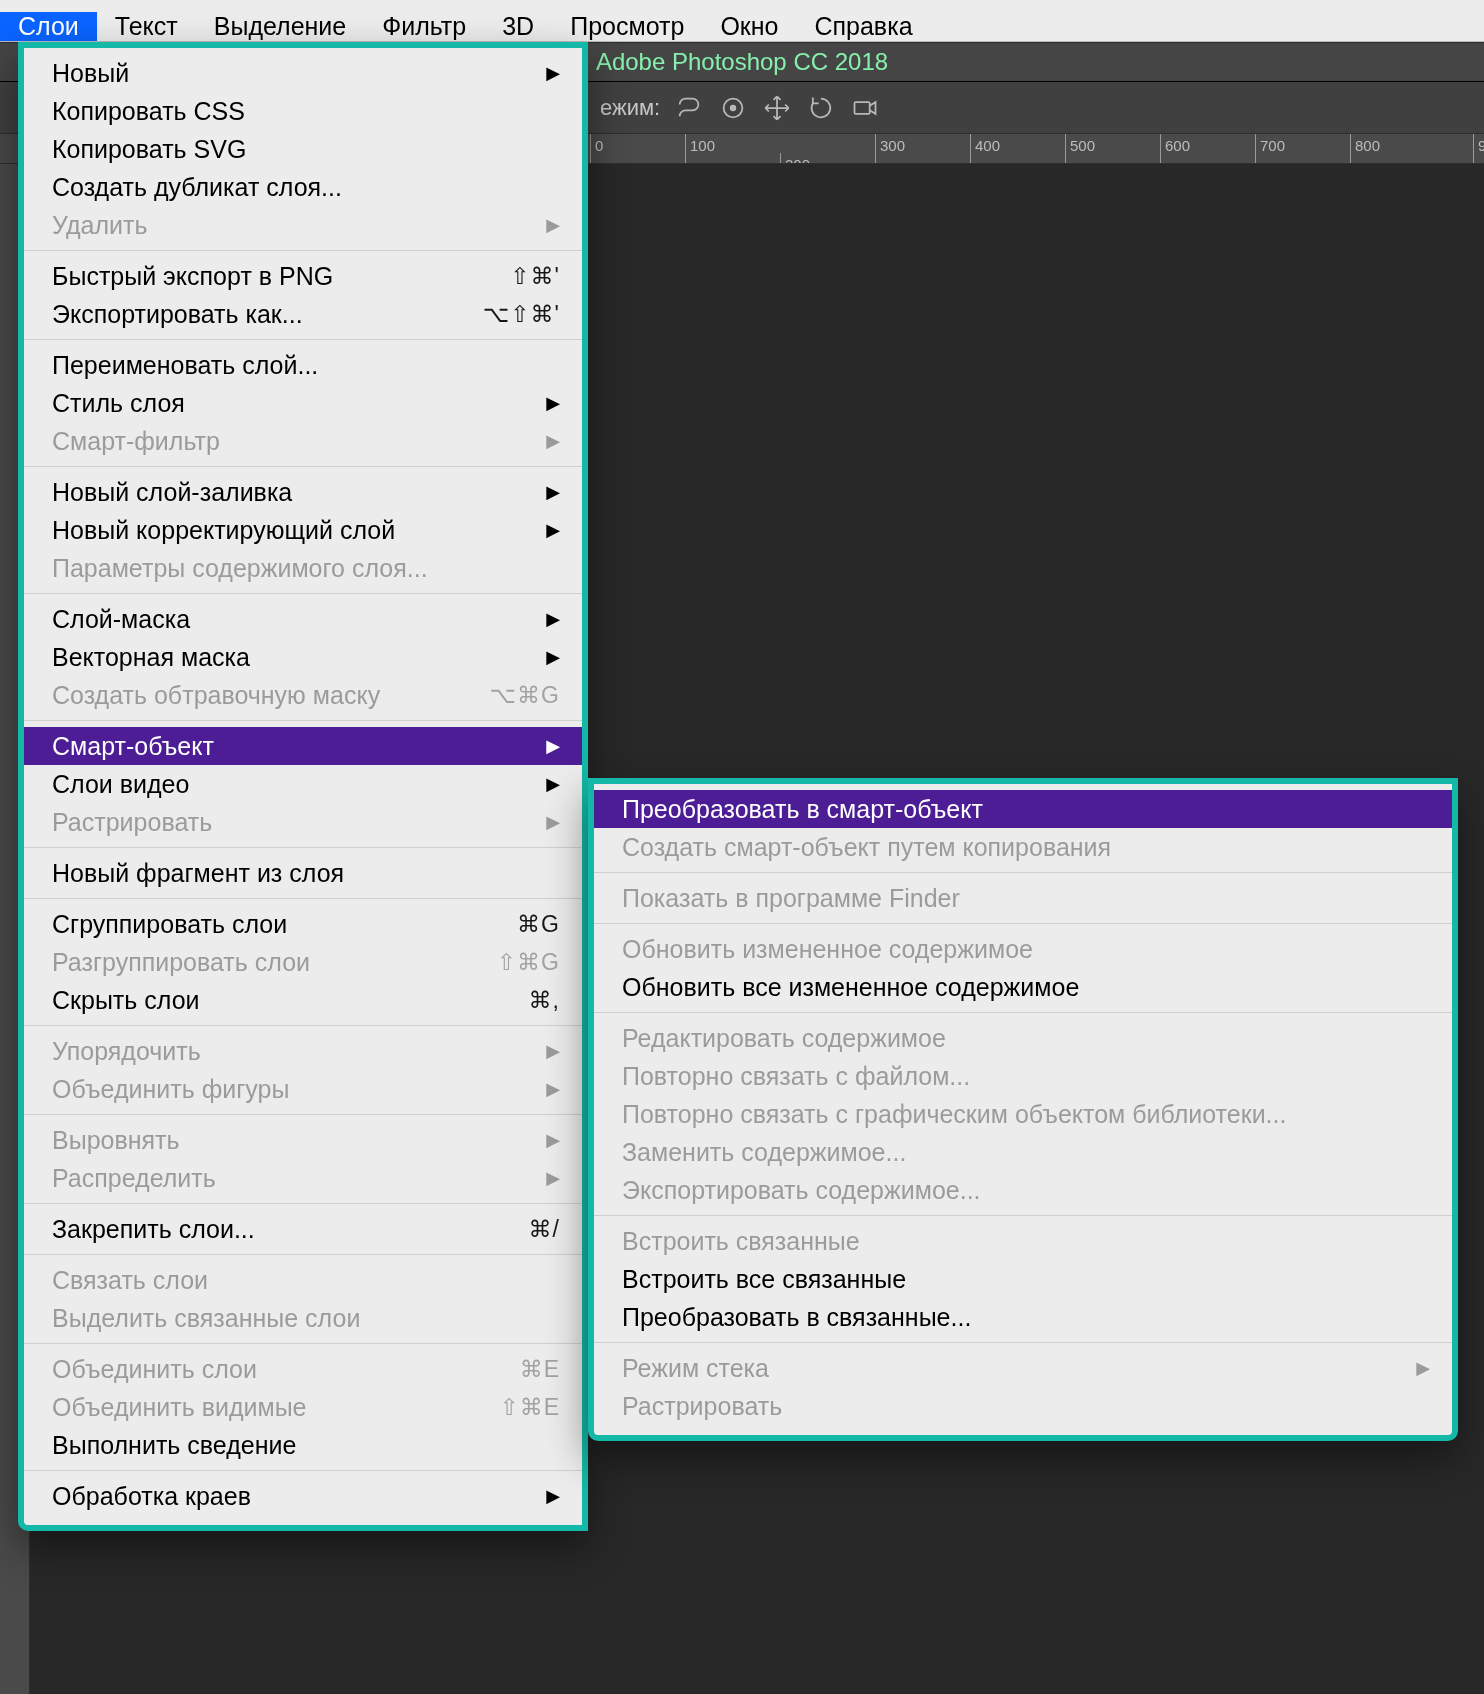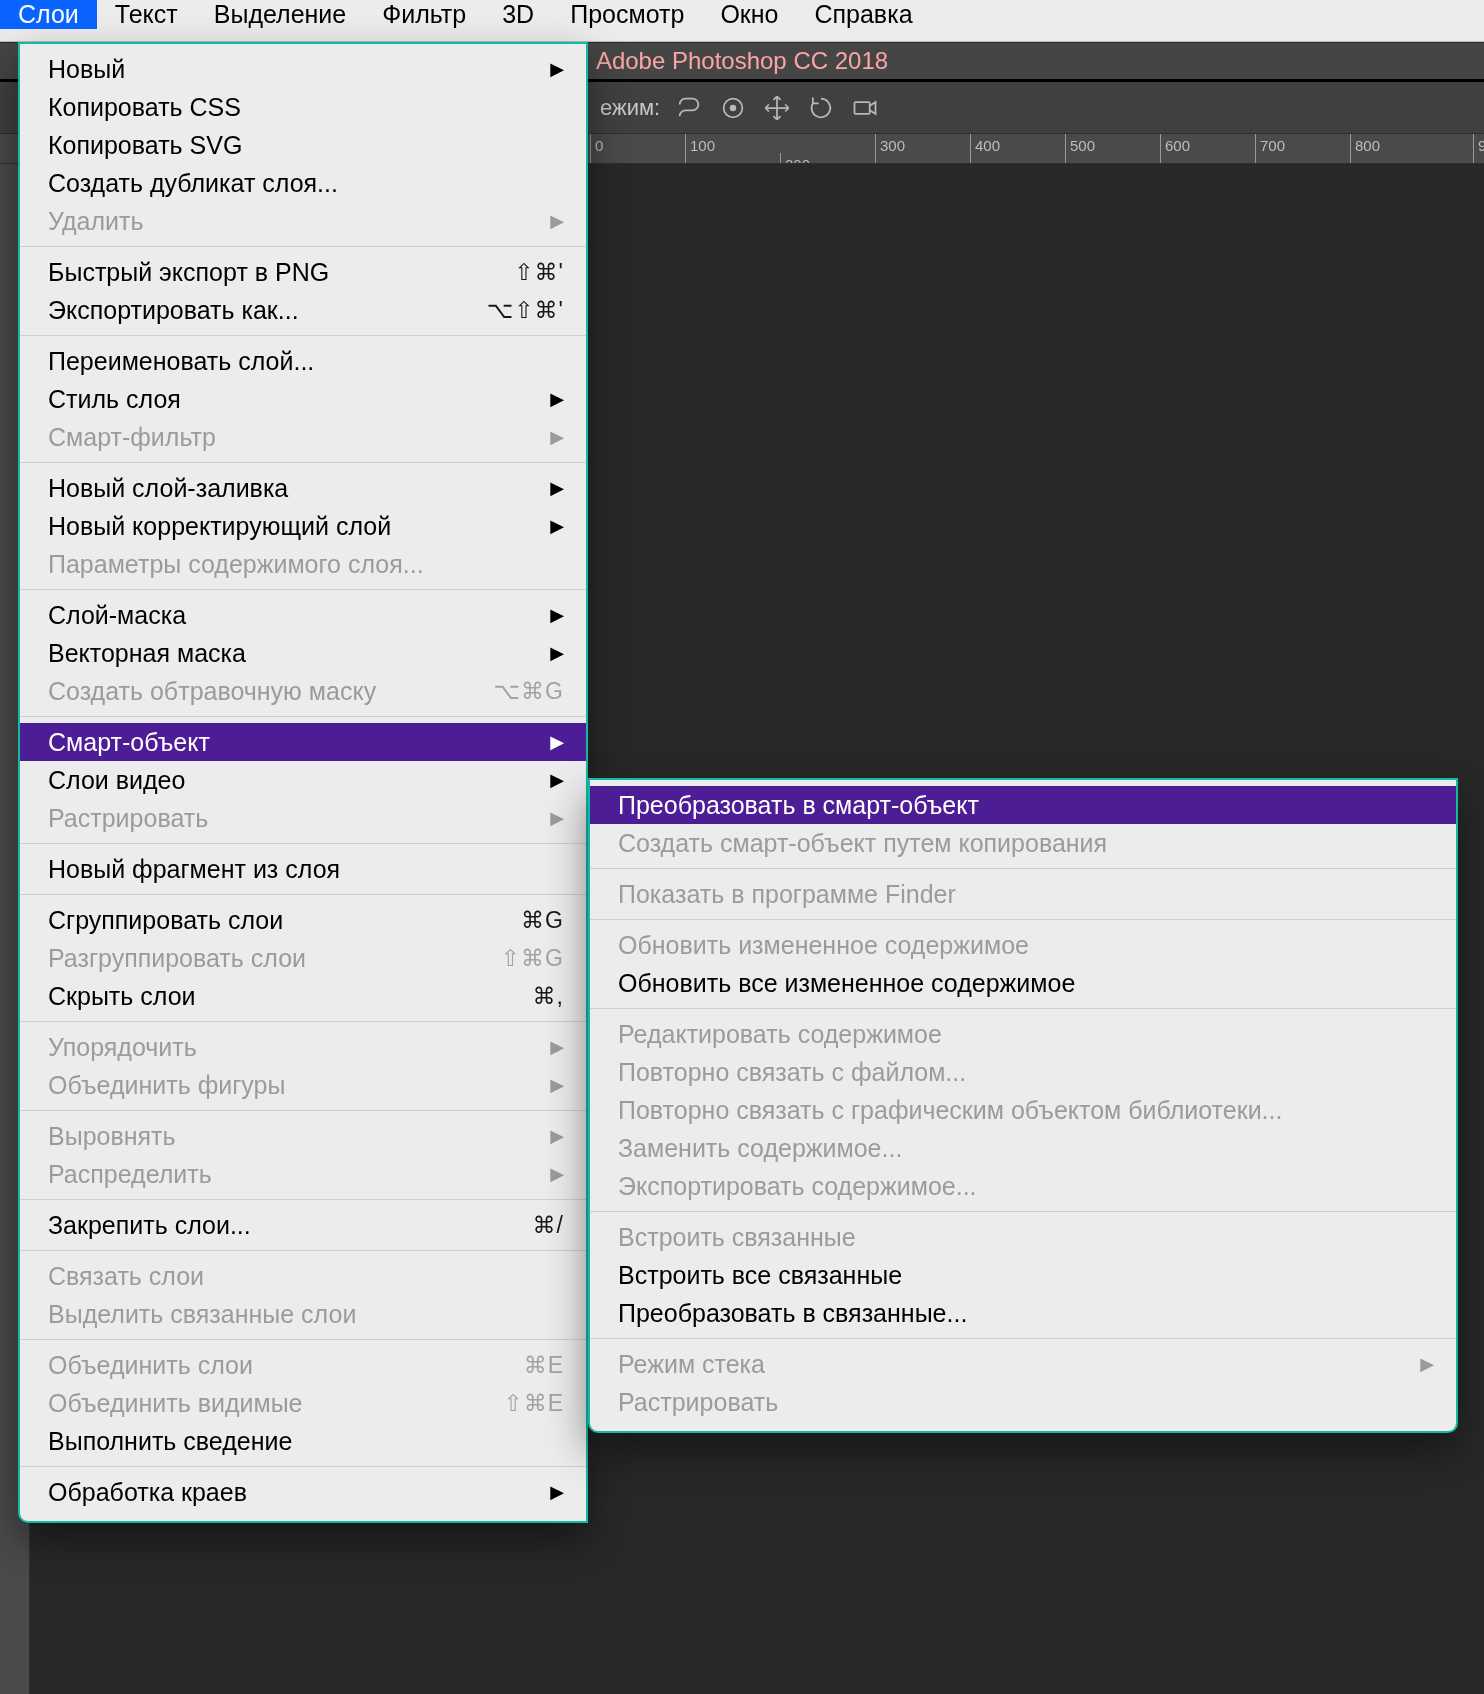--- a/index.html
+++ b/index.html
@@ -6,43 +6,43 @@
   html, body { width: 1484px; height: 1694px; background: #535353; overflow: hidden; }
 
   
   .menubar {
     display: flex;
     height: 42px;
     background: #ececec;
     border-bottom: 1px solid #bcbcbc;
     font-size: 25px;
     color: #000;
-    align-items: flex-start;
+    align-items: flex-end;
   }
   .menubar .item {
     padding: 0 18px;
     display: flex;
     align-items: center;
     white-space: nowrap;
   }
   .menubar .item.selected {
     background: #0a64ff;
     color: #fff;
   }
 
   
   .titlebar {
     height: 40px;
     background: #454545;
     border-top: 1px solid #2e2e2e;
-    border-bottom: 3px solid #000000;
+    border-bottom: 1px solid #000000;
     display: flex;
     align-items: center;
     justify-content: center;
-    color: #fca5a5;
+    color: #86efac;
     font-size: 24px;
     font-weight: 500;
   }
 
   
   .optionsbar {
     height: 52px;
     background: #404040;
     border-bottom: 1px solid #2e2e2e;
     display: flex;
@@ -92,21 +92,21 @@
   }
   .vruler {
     position:absolute; left:0; top:0; bottom:0; width:30px;
     background:#4a4a4a; border-right:1px solid #2e2e2e;
   }
 
   
   .dropdown {
     position:absolute;
     background:#ececec;
-    border:2px solid #14b8a6;
+    border:6px solid #14b8a6;
     border-radius:0 0 10px 10px;
     box-shadow:0 18px 40px rgba(0,0,0,.45);
     font-size:25px;
     color:#000;
     padding:6px 0 10px;
   }
   .dropdown .row {
     display:flex;
     align-items:center;
     height:38px;

